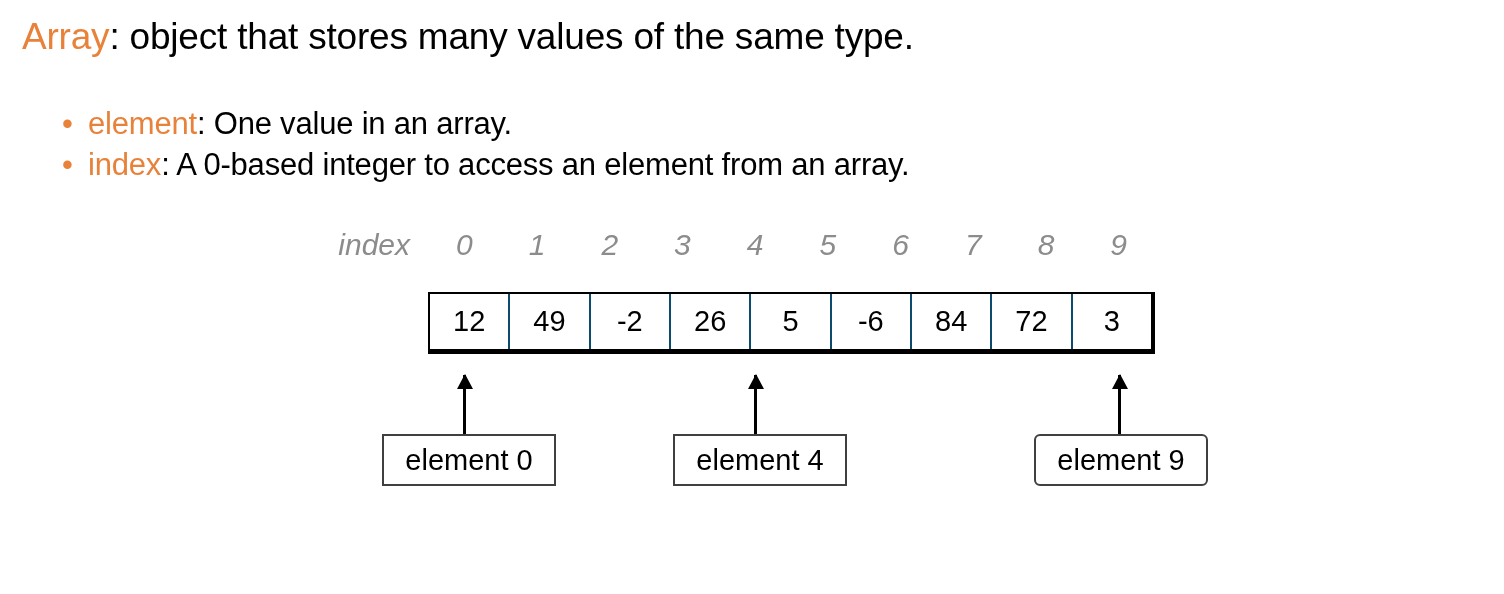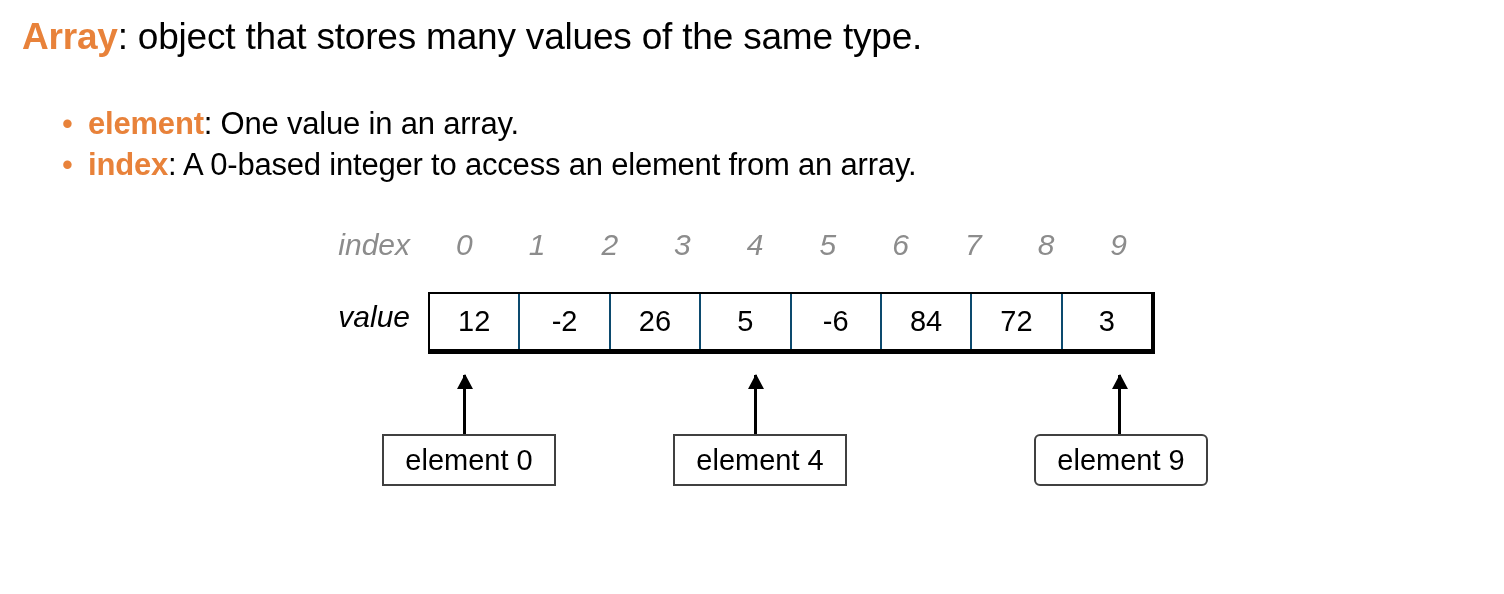--- a/index.html
+++ b/index.html
@@ -25,21 +25,21 @@
     position: absolute;
     left: 22px;
     top: 14px;
     font-size: 37px;
     line-height: 46px;
     white-space: nowrap;
     letter-spacing: -0.2px;
   }
   .kw {
     color: #E8823A;
-    font-weight: bold;
+    font-weight: normal;
   }
   .bullet-line {
     position: absolute;
     font-size: 31px;
     line-height: 40px;
     white-space: nowrap;
     letter-spacing: -0.2px;
   }
   .bullet-line.b1 { left: 62px; top: 104px; }
   .bullet-line.b2 { left: 62px; top: 145px; }
@@ -168,37 +168,37 @@
     <span class="bullet-dot">•</span><span class="kw">element</span><span>: One value in an array.</span>
   </div>
 
   <div class="bullet-line b2">
     <span class="bullet-dot">•</span><span class="kw">index</span><span>: A 0-based integer to access an element from an array.</span>
   </div>
 
   <div id="diagram">
 
     <div class="row-label" id="index-label">index</div>
-    <div class="row-label" id="value-label">value</div>
 
     <div id="index-row">
       <div class="idx">0</div>
       <div class="idx">1</div>
       <div class="idx">2</div>
       <div class="idx">3</div>
       <div class="idx">4</div>
       <div class="idx">5</div>
       <div class="idx">6</div>
       <div class="idx">7</div>
       <div class="idx">8</div>
       <div class="idx">9</div>
     </div>
 
     <div id="array-box">
       <div class="cell">12</div>
+      <div class="cell">49</div>
       <div class="cell">-2</div>
       <div class="cell">26</div>
       <div class="cell">5</div>
       <div class="cell">-6</div>
       <div class="cell">84</div>
       <div class="cell">72</div>
       <div class="cell">3</div>
     </div>
 
     <div class="arrow" id="arrow-0" style="left:463px; top:375px; height:59px;"></div>

